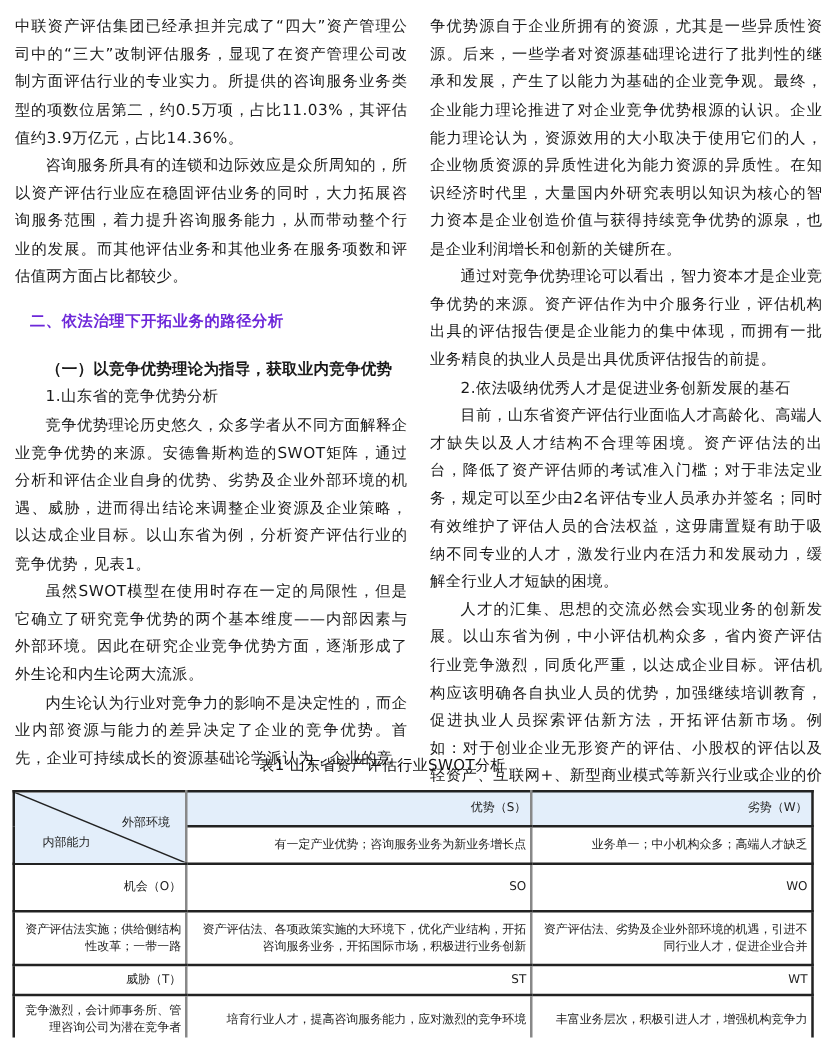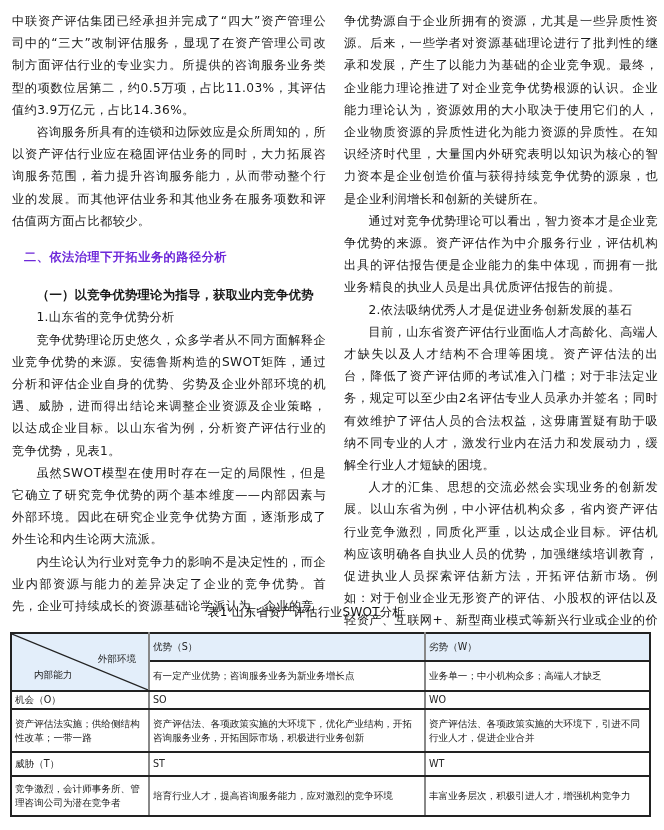--- a/index.html
+++ b/index.html
@@ -10,21 +10,21 @@
   .col.left { left:12px; }
   .col.right { left:344px; }
   .col p { margin:0; }
   .indent { text-indent:2em; }
   .section-head { color:#6d28d9; font-weight:bold; font-size:12.2px; margin:14px 0 16px 12px !important; letter-spacing:0.5px; }
   .sub-head { font-family:"DejaVu Serif", serif; font-weight:bold; font-size:12.4px; letter-spacing:0.2px; }
   .table-title { position:absolute; top:604px; left:0; width:612px; text-align:center;
                  font-size:12px; color:#111; letter-spacing:0.3px; }
   table.swot { position:absolute; left:10px; top:632px; width:639px; border-collapse:collapse;
                font-size:9.6px; color:#222; table-layout:fixed; }
-  table.swot td { border:2px solid #222; text-align:left; vertical-align:middle; padding:1px 3px; line-height:14px; }
+  table.swot td { border:2px solid #222; text-align:right; vertical-align:middle; padding:1px 3px; line-height:14px; }
   table.swot td.vline { border-right-color:#888; }
   .hdr { background:#e3eefa; }
   .diag { position:relative; background:#e3eefa; padding:16px !important; }
   .diag svg { position:absolute; left:0; top:0; width:100%; height:100%; }
   .diag .ext { position:absolute; right:12px; top:18px; }
   .diag .int { position:absolute; left:22px; top:34px; }
 </style>
 </head>
 <body>
 
@@ -64,29 +64,29 @@
       <span class="ext">外部环境</span>
       <span class="int">内部能力</span>
     </td>
     <td class="hdr vline">优势（S）</td>
     <td class="hdr">劣势（W）</td>
   </tr>
   <tr style="height:30px">
     <td class="vline">有一定产业优势；咨询服务业务为新业务增长点</td>
     <td>业务单一；中小机构众多；高端人才缺乏</td>
   </tr>
-  <tr style="height:18px">
+  <tr style="height:38px">
     <td class="vline">机会（O）</td>
     <td class="vline">SO</td>
     <td>WO</td>
   </tr>
   <tr style="height:43px">
     <td class="vline">资产评估法实施；供给侧结构性改革；一带一路</td>
     <td class="vline">资产评估法、各项政策实施的大环境下，优化产业结构，开拓咨询服务业务，开拓国际市场，积极进行业务创新</td>
-    <td>资产评估法、各项政策实施的大环境下，引进不同行业人才，促进企业合并</td>
+    <td>资产评估法、劣势及企业外部环境的机遇，引进不同行业人才，促进企业合并</td>
   </tr>
   <tr style="height:24px">
     <td class="vline">威胁（T）</td>
     <td class="vline">ST</td>
     <td>WT</td>
   </tr>
   <tr style="height:40px">
     <td class="vline">竞争激烈，会计师事务所、管理咨询公司为潜在竞争者</td>
     <td class="vline">培育行业人才，提高咨询服务能力，应对激烈的竞争环境</td>
     <td>丰富业务层次，积极引进人才，增强机构竞争力</td>

